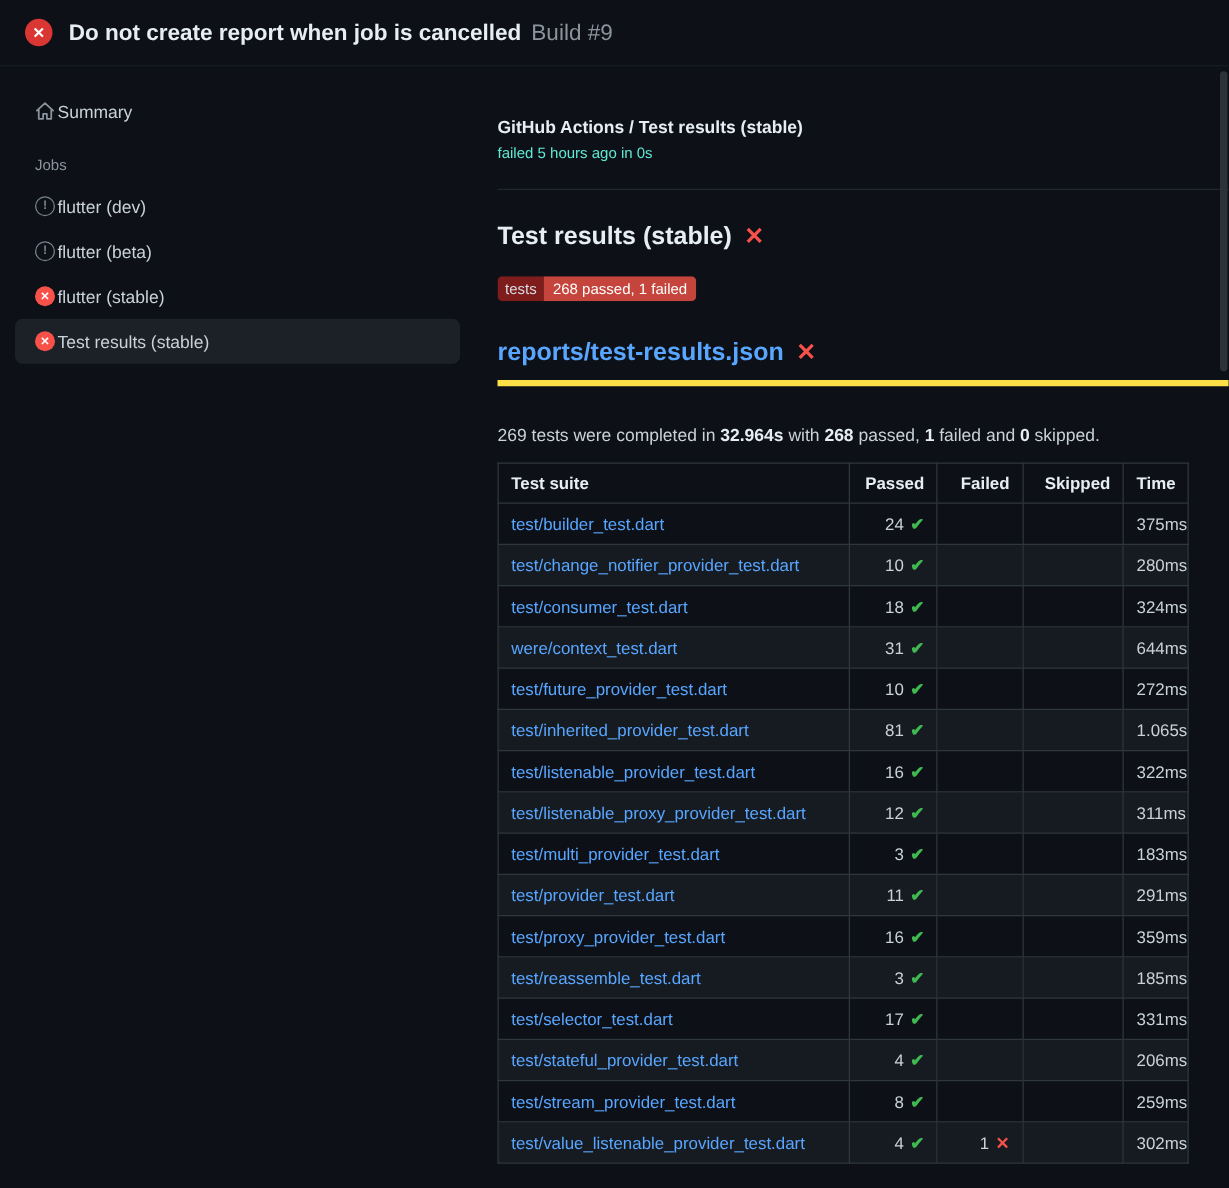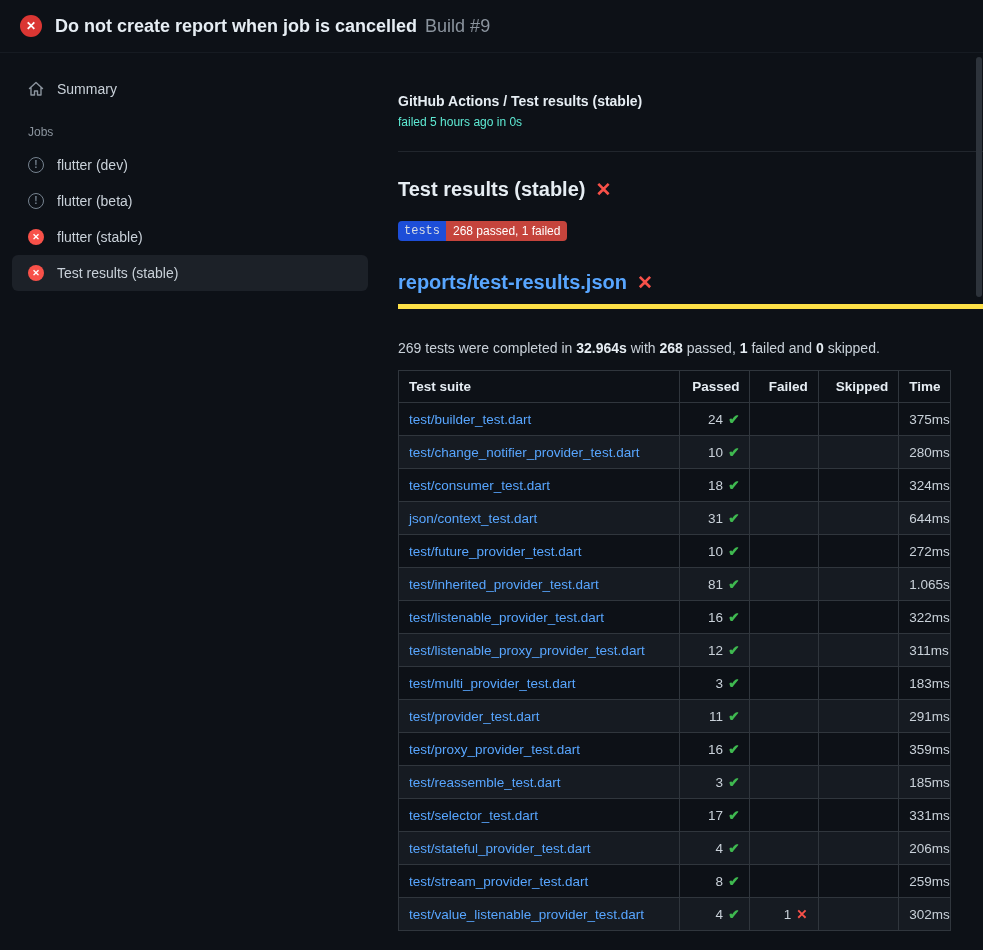--- a/index.html
+++ b/index.html
@@ -22,21 +22,21 @@
     display: flex; align-items: center; justify-content: center;
     font-size: 12px; font-weight: 700; flex-shrink: 0;
   }
   .top-title { font-size: 18px; font-weight: 700; color: #e6edf3; }
   .top-build { font-size: 18px; font-weight: 400; color: #8b949e; margin-left: 8px; }
 
   
   .layout { display: flex; align-items: flex-start; }
   .sidebar { width: 382px; flex-shrink: 0; padding: 18px 14px 0 12px; }
   .side-item {
-    display: flex; align-items: flex-start; gap: 13px;
+    display: flex; align-items: flex-start; gap: 2px;
     padding: 10px 16px; border-radius: 6px;
     font-size: 14px; color: #c9d1d9; cursor: pointer;
   }
   .side-item.selected { background: #1c2128; }
   .jobs-heading { color: #8b949e; font-size: 12px; padding: 18px 16px 8px 16px; }
   .home-ic svg { display: block; }
   .status-ic {
     width: 16px; height: 16px; border-radius: 50%; flex-shrink: 0;
     display: flex; align-items: center; justify-content: center;
     font-weight: 700;
@@ -51,21 +51,21 @@
   .section-divider { border-bottom: 1px solid #21262d; margin-top: 22px; }
   .section-title {
     margin: 26px 0 0 0; font-size: 20px; font-weight: 700; color: #e6edf3;
     display: flex; align-items: center; gap: 10px;
   }
   .x-glyph { color: #f85149; font-weight: 700; font-size: 19px; line-height: 1; }
   .badge {
     display: inline-flex; margin-top: 20px; border-radius: 4px; overflow: hidden;
     font-size: 12px; line-height: 1;
   }
-  .badge .badge-label { background: #1d4ed8; color: #d7dde3; padding: 4px 6px; font-family: Liberation Mono, monospace; }
+  .badge .badge-label { background: #7f1d1d; color: #d7dde3; padding: 4px 6px; }
   .badge .badge-value { background: #c5443c; color: #ffffff; padding: 4px 7px; }
   .report-heading {
     margin: 30px 0 0 0; font-size: 20px; font-weight: 700;
     display: flex; align-items: center; gap: 10px;
     border-bottom: 5px solid #fde047; padding-bottom: 10px;
   }
   .report-heading a { color: #58a6ff; text-decoration: none; }
   .summary-line { margin-top: 31px; font-size: 14px; color: #c9d1d9; }
   .summary-line .b { font-weight: 700; color: #e6edf3; }
 
@@ -189,21 +189,21 @@
             <td class="time-cell">280ms</td>
           </tr>
           <tr>
             <td><a href="#">test/consumer_test.dart</a></td>
             <td><span>18</span><span class="check">✔</span></td>
             <td></td>
             <td></td>
             <td class="time-cell">324ms</td>
           </tr>
           <tr>
-            <td><a href="#">json/context_test.dart</a></td>
+            <td><a href="#">were/context_test.dart</a></td>
             <td><span>31</span><span class="check">✔</span></td>
             <td></td>
             <td></td>
             <td class="time-cell">644ms</td>
           </tr>
           <tr>
             <td><a href="#">test/future_provider_test.dart</a></td>
             <td><span>10</span><span class="check">✔</span></td>
             <td></td>
             <td></td>

